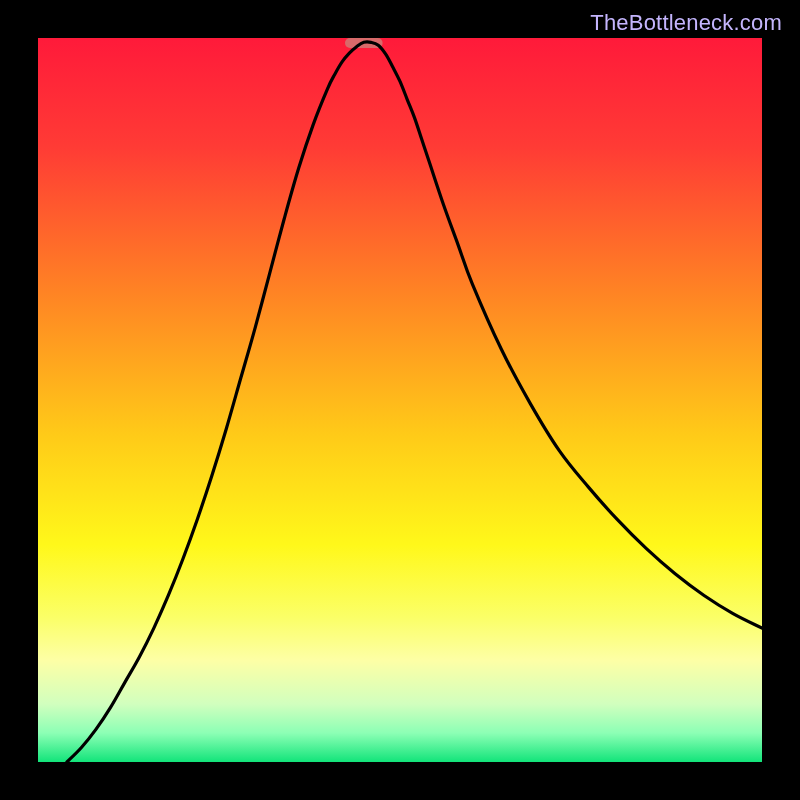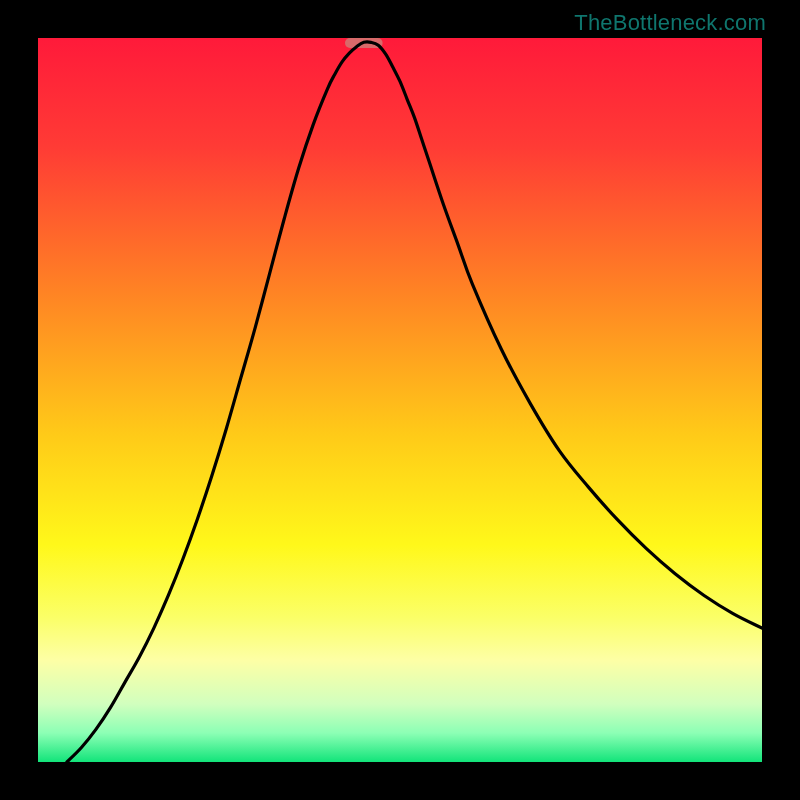--- a/index.html
+++ b/index.html
@@ -16,22 +16,22 @@
     left: 38px; top: 38px;
     width: 724px; height: 724px;
     overflow: hidden;
   }
   .plot-area svg {
     display: block;
     width: 724px; height: 724px;
   }
   .watermark {
     position: absolute;
-    top: 10px; right: 34px;
-    color: #0f766e;
+    top: 10px; right: 18px;
+    color: #c4b5fd;
     font-size: 22px;
     font-weight: 500;
     letter-spacing: 0.2px;
     white-space: nowrap;
   }
 </style>
 </head>
 <body>
 
 <div class="frame">

